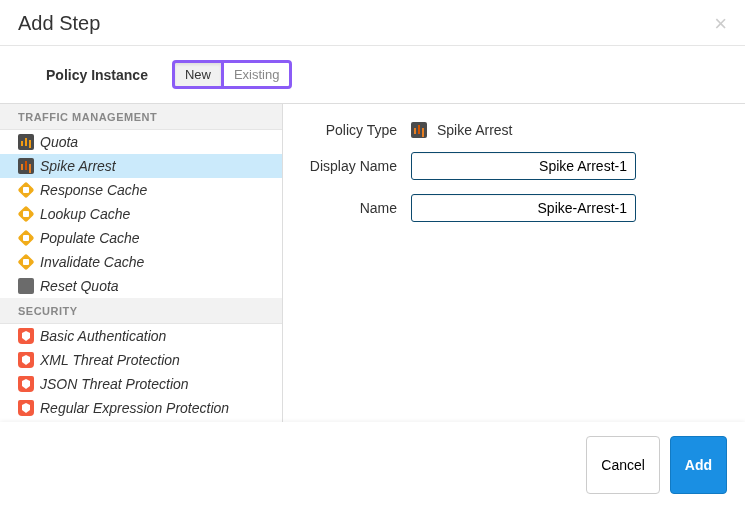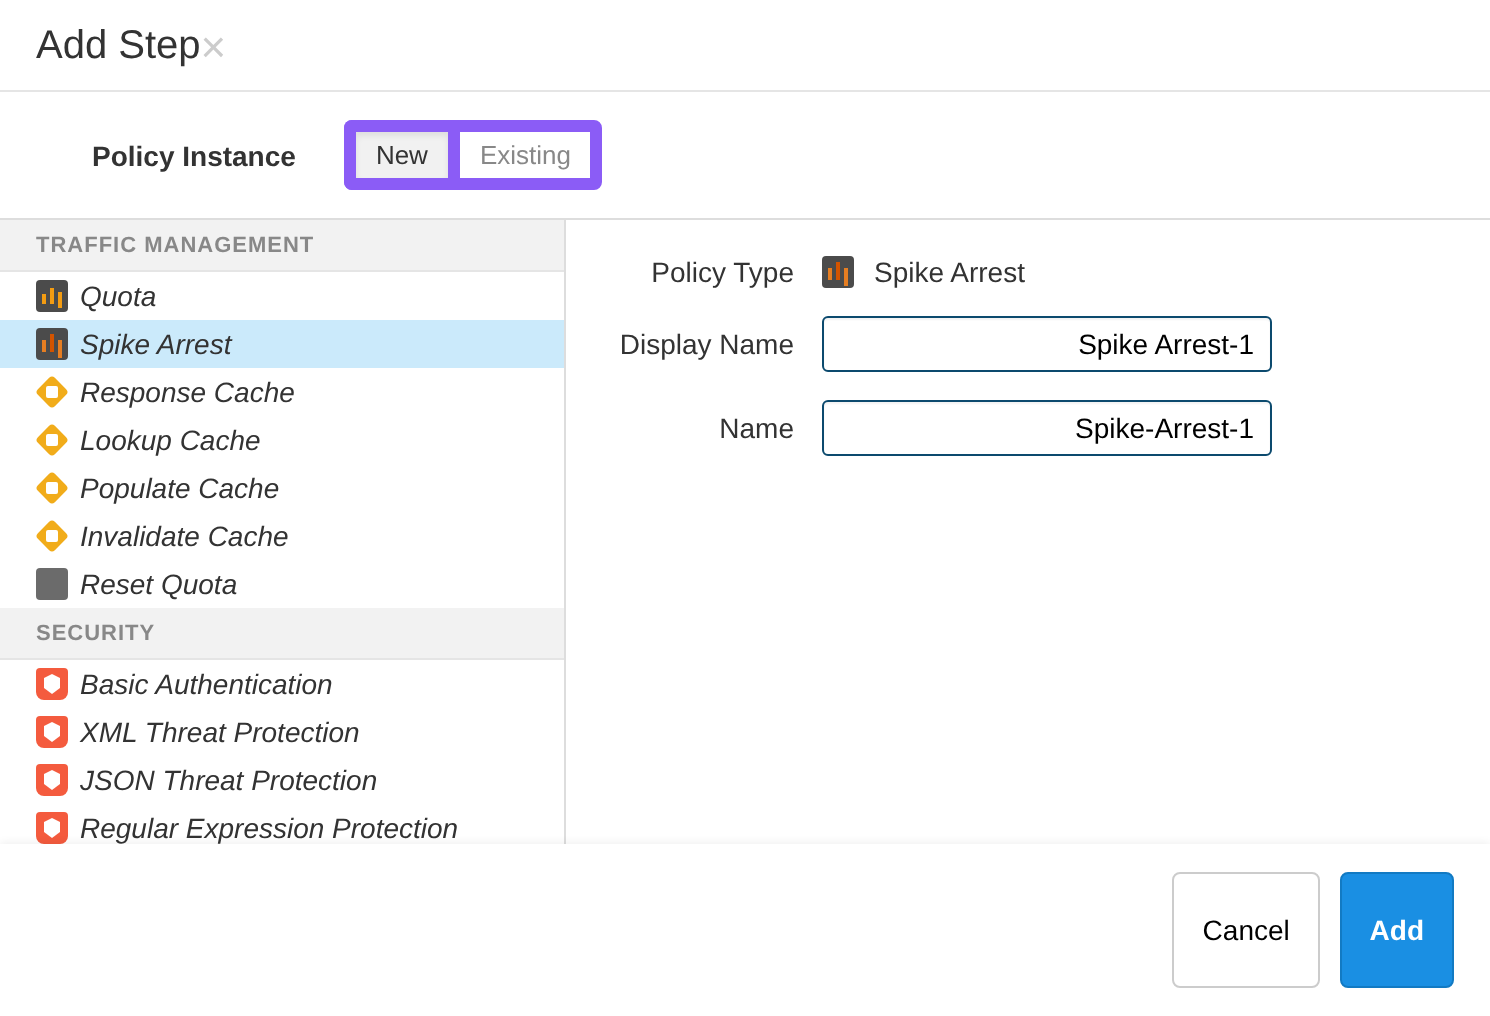--- a/index.html
+++ b/index.html
@@ -10,20 +10,21 @@
     color: #333;
     background: #fff;
     width: 745px;
     height: 508px;
     overflow: hidden;
     position: relative;
   }
   .modal-header {
     padding: 12px 18px 10px 18px;
     display: flex;
+    justify-content: space-between;
     align-items: center;
     border-bottom: 1px solid #e5e5e5;
   }
   .modal-title {
     font-size: 20px;
     font-weight: 400;
     color: #333;
   }
   .close-btn {
     font-size: 22px;
@@ -38,21 +39,21 @@
     gap: 12px;
   }
   .instance-label {
     font-weight: 600;
     margin-right: 12px;
   }
   .btn-group {
     display: inline-flex;
   }
   .btn {
-    border: 6px solid #8b5cf6;
+    border: 3px solid #8b5cf6;
     background: #fff;
     padding: 4px 10px;
     font-size: 13px;
     cursor: pointer;
     color: #333;
   }
   .btn.left { border-radius: 4px 0 0 4px; border-right: none;}
   .btn.right { border-radius: 0 4px 4px 0; color: #888;}
   .btn.active {
     background: #f1f1f1;

